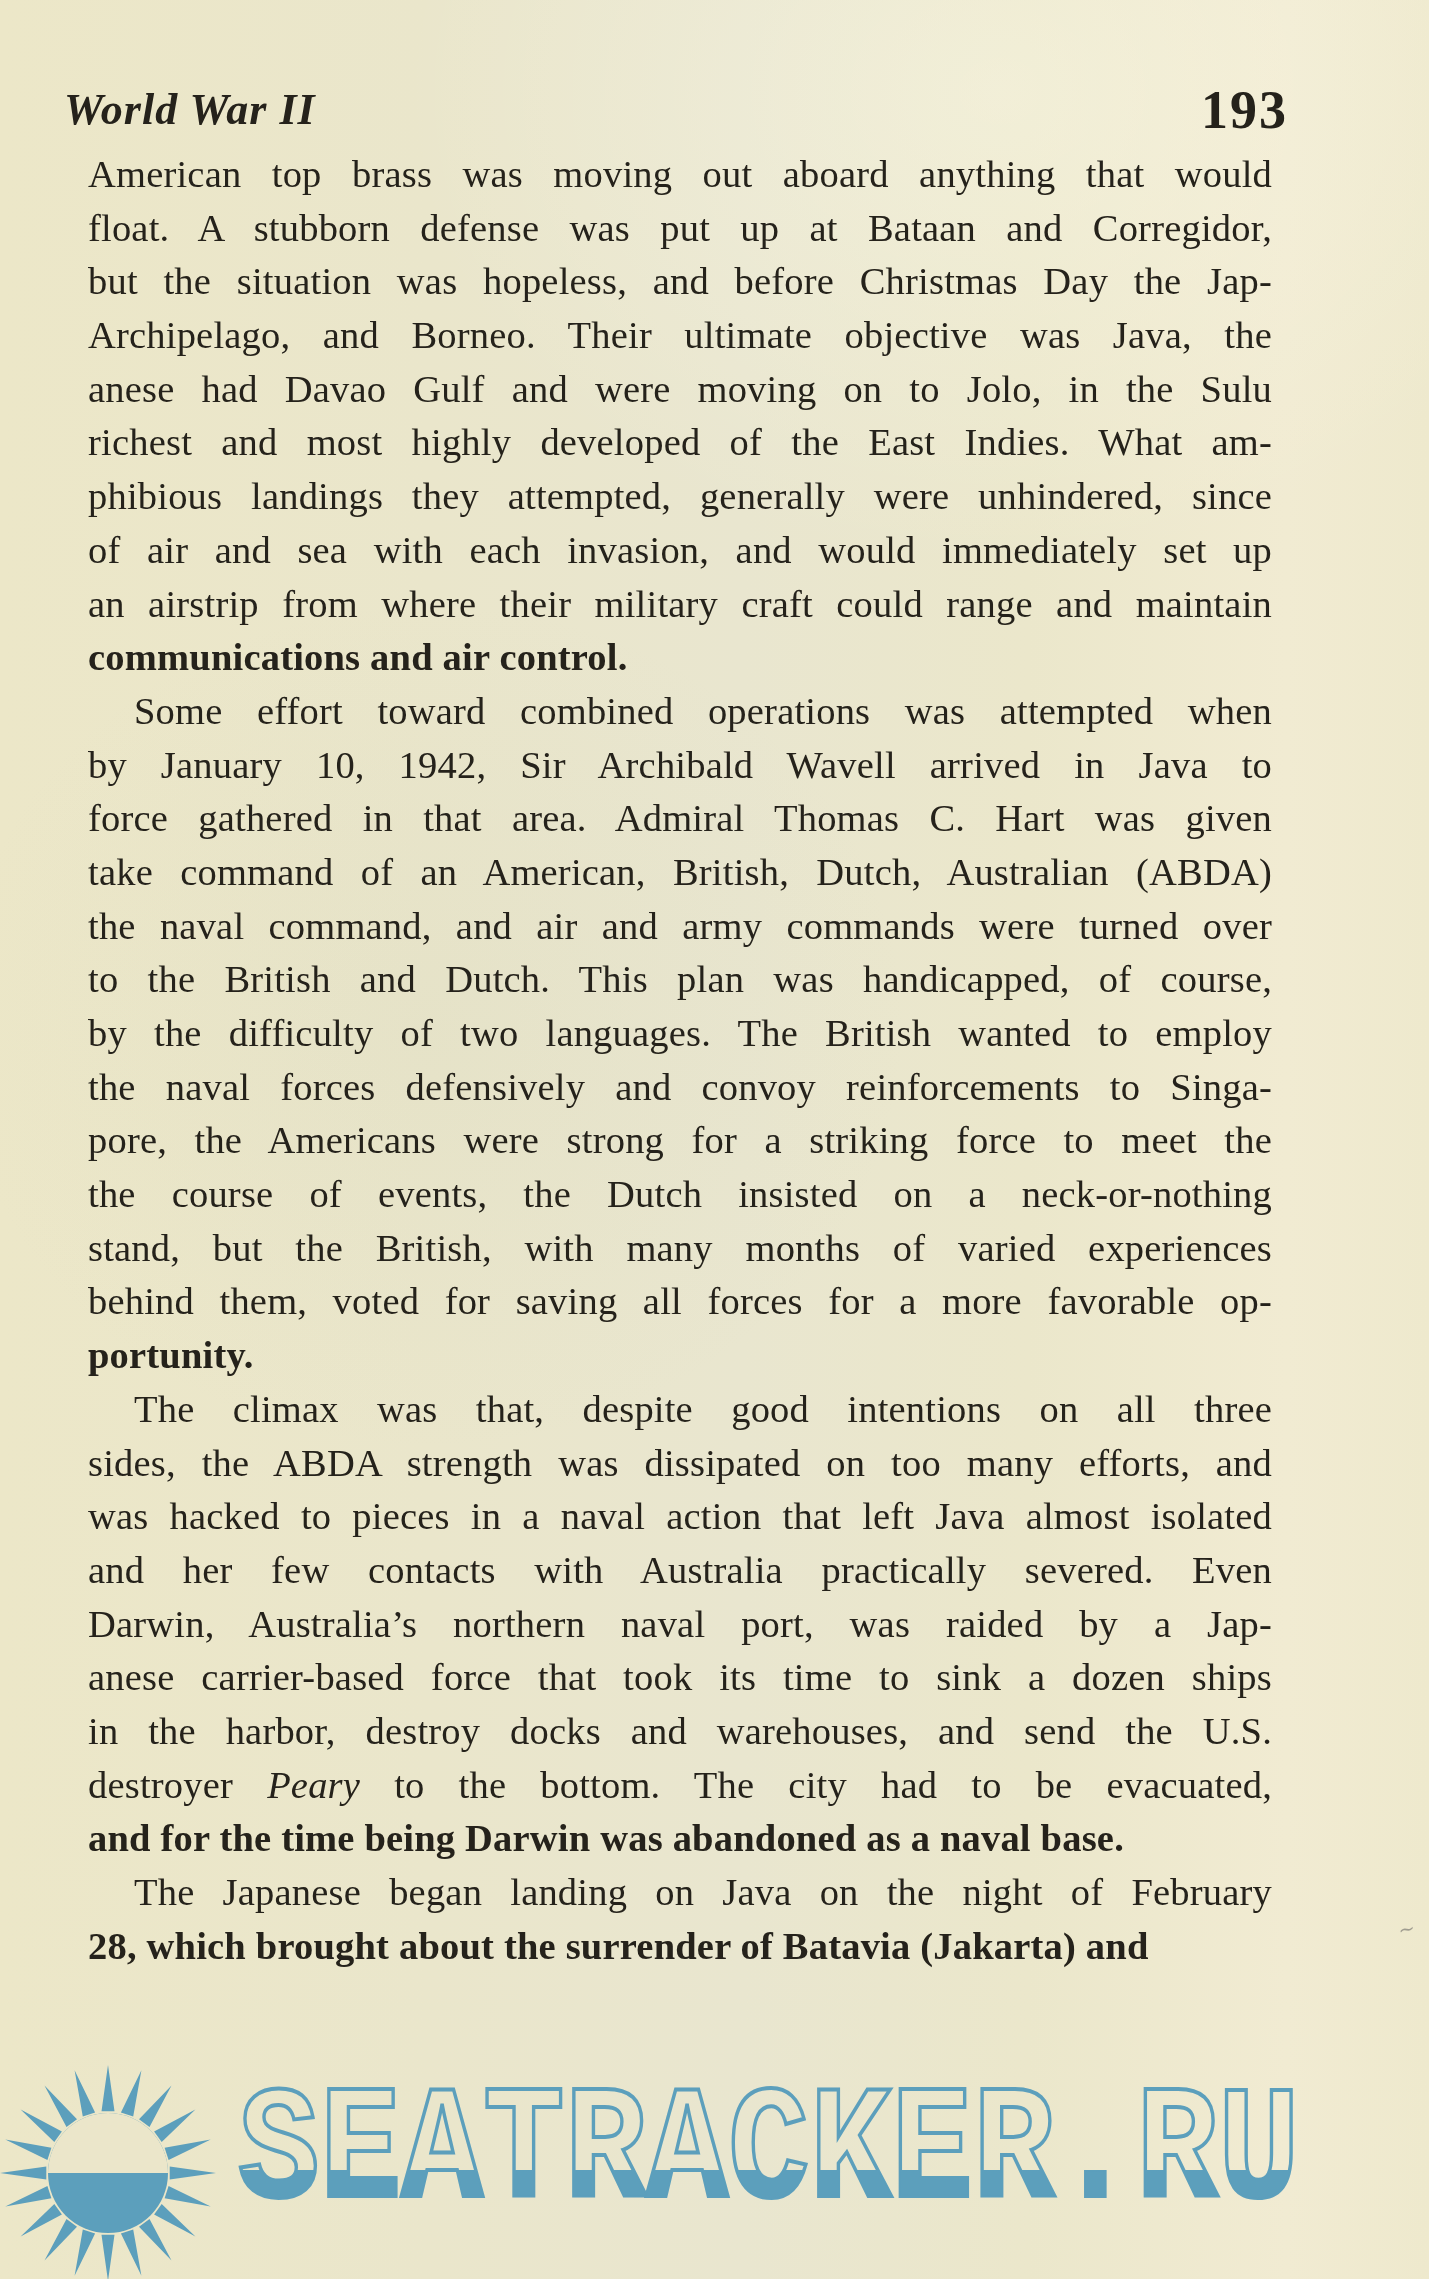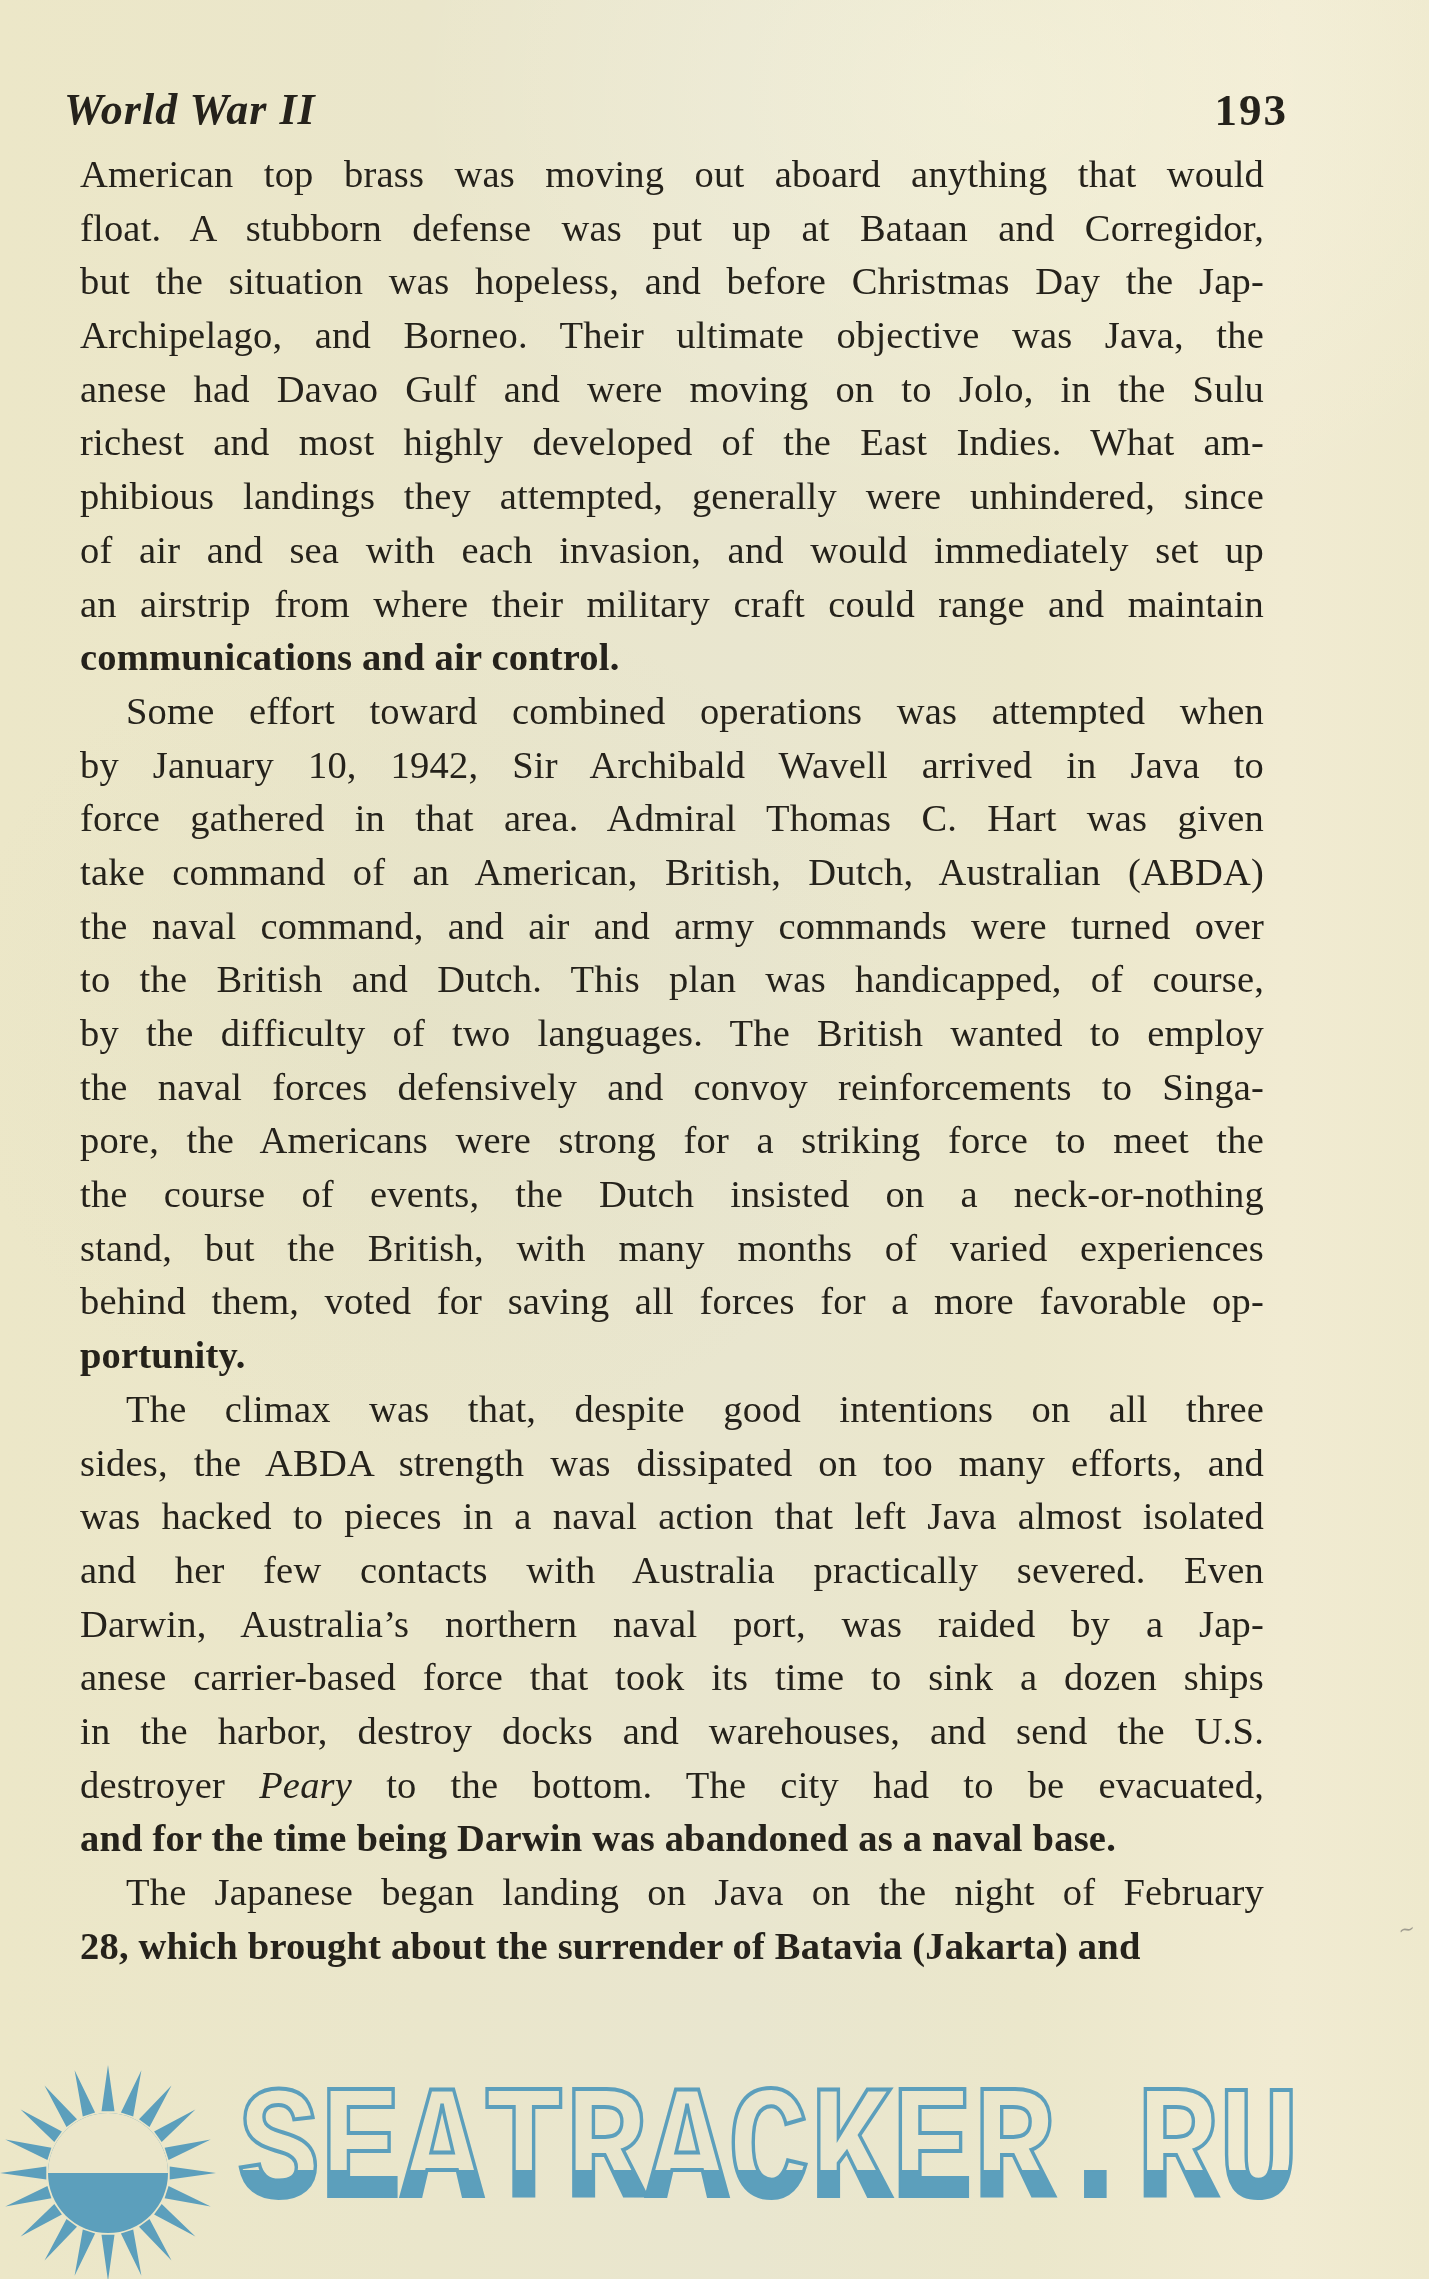--- a/index.html
+++ b/index.html
@@ -24,24 +24,24 @@
     position:absolute; left:88px; top:84px; width:1184px; height:52px;
   }
   .page-title {
     position:absolute; left:0; width:100%; text-align:left;
     transform:translateX(-24px);
     font-style:italic; font-weight:700; font-size:44px; line-height:52px;
     letter-spacing:1px;
   }
   .page-number {
     position:absolute; right:-16px; top:0;
-    font-size:45px; line-height:52px; font-weight:600; letter-spacing:2px;
+    font-size:54px; line-height:52px; font-weight:600; letter-spacing:2px;
   }
   .body-text {
-    position:absolute; left:80px; top:148px; width:1184px;
+    position:absolute; left:88px; top:148px; width:1184px;
   }
   .line {
     height:53.7px; line-height:53.7px;
     font-size:38.5px; letter-spacing:.2px;
     text-align:justify; text-align-last:justify;
     white-space:nowrap;
   }
   .line.last { text-align-last:left; white-space:normal;font-weight:bold; }
   .line.indent { text-indent:46px; }
   

